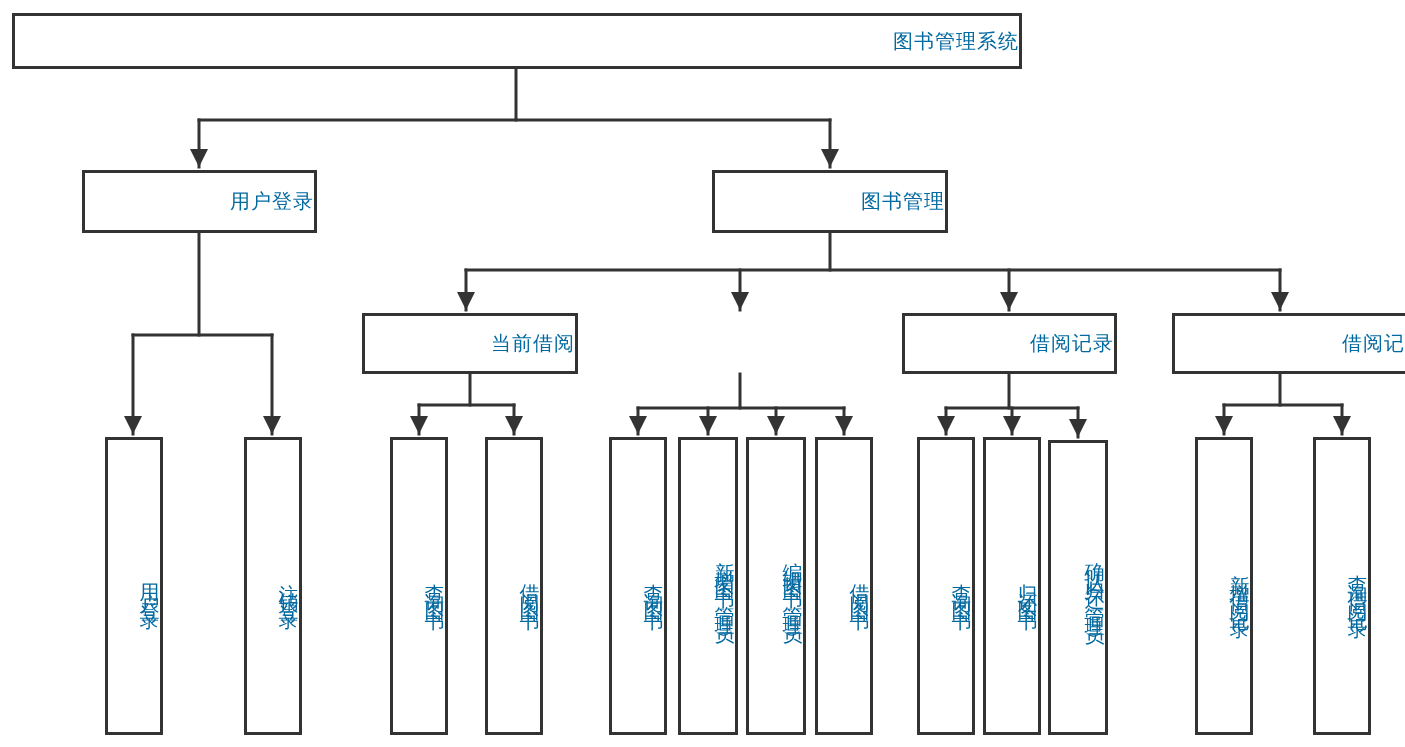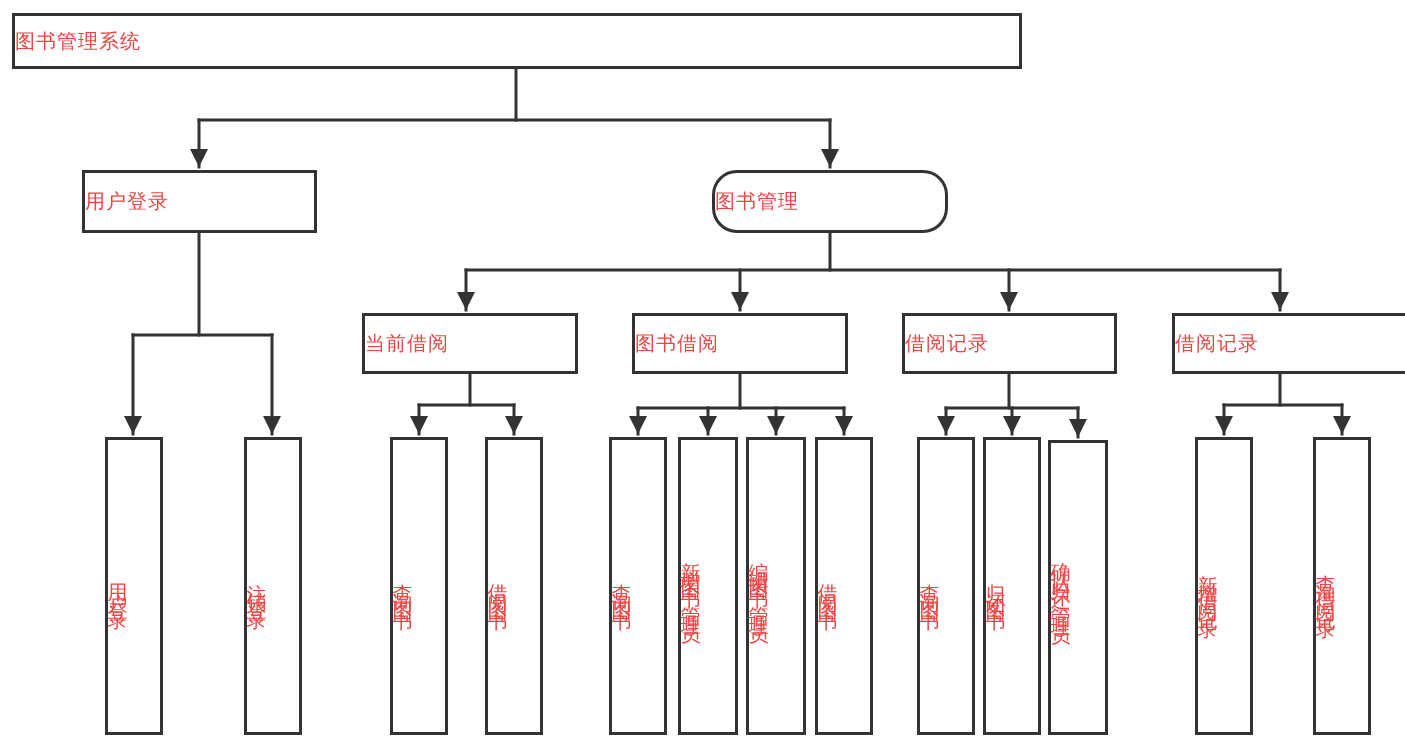--- a/index.html
+++ b/index.html
@@ -15,24 +15,24 @@
   svg.connectors {
     position: absolute;
     left: 0; top: 0;
     width: 1405px; height: 747px;
     z-index: 1;
   }
   .node {
     position: absolute;
     background: #ffffff;
     border: 3px solid #333333;
-    color: #ef4444;
+    color: #0369a1;
     display: flex;
     align-items: center;
-    justify-content: flex-start;
+    justify-content: flex-end;
     z-index: 2;
   }
   .h-node span {
     font-size: 20px;
     letter-spacing: 1px;
     white-space: nowrap;
   }
   .v-node .v-text {
     writing-mode: vertical-rl;
     text-orientation: mixed;
@@ -107,29 +107,26 @@
     </g>
   </svg>
 
   <div class="node h-node" style="left:12px;top:13px;width:1010px;height:56px;">
     <span>图书管理系统</span>
   </div>
 
   <div class="node h-node" style="left:82px;top:170px;width:235px;height:63px;">
     <span>用户登录</span>
   </div>
-  <div class="node h-node" style="left:712px;top:170px;width:236px;height:63px;border-radius:25px;">
+  <div class="node h-node" style="left:712px;top:170px;width:236px;height:63px;">
     <span>图书管理</span>
   </div>
 
   <div class="node h-node" style="left:362px;top:313px;width:216px;height:61px;">
     <span>当前借阅</span>
-  </div>
-  <div class="node h-node" style="left:632px;top:313px;width:216px;height:61px;">
-    <span>图书借阅</span>
   </div>
   <div class="node h-node" style="left:902px;top:313px;width:215px;height:61px;">
     <span>借阅记录</span>
   </div>
   <div class="node h-node" style="left:1172px;top:313px;width:257px;height:61px;">
     <span>借阅记录</span>
   </div>
 
   <div class="node v-node" style="left:105px;top:437px;width:58px;height:298px;">
     <span class="v-text">用户登录</span>

